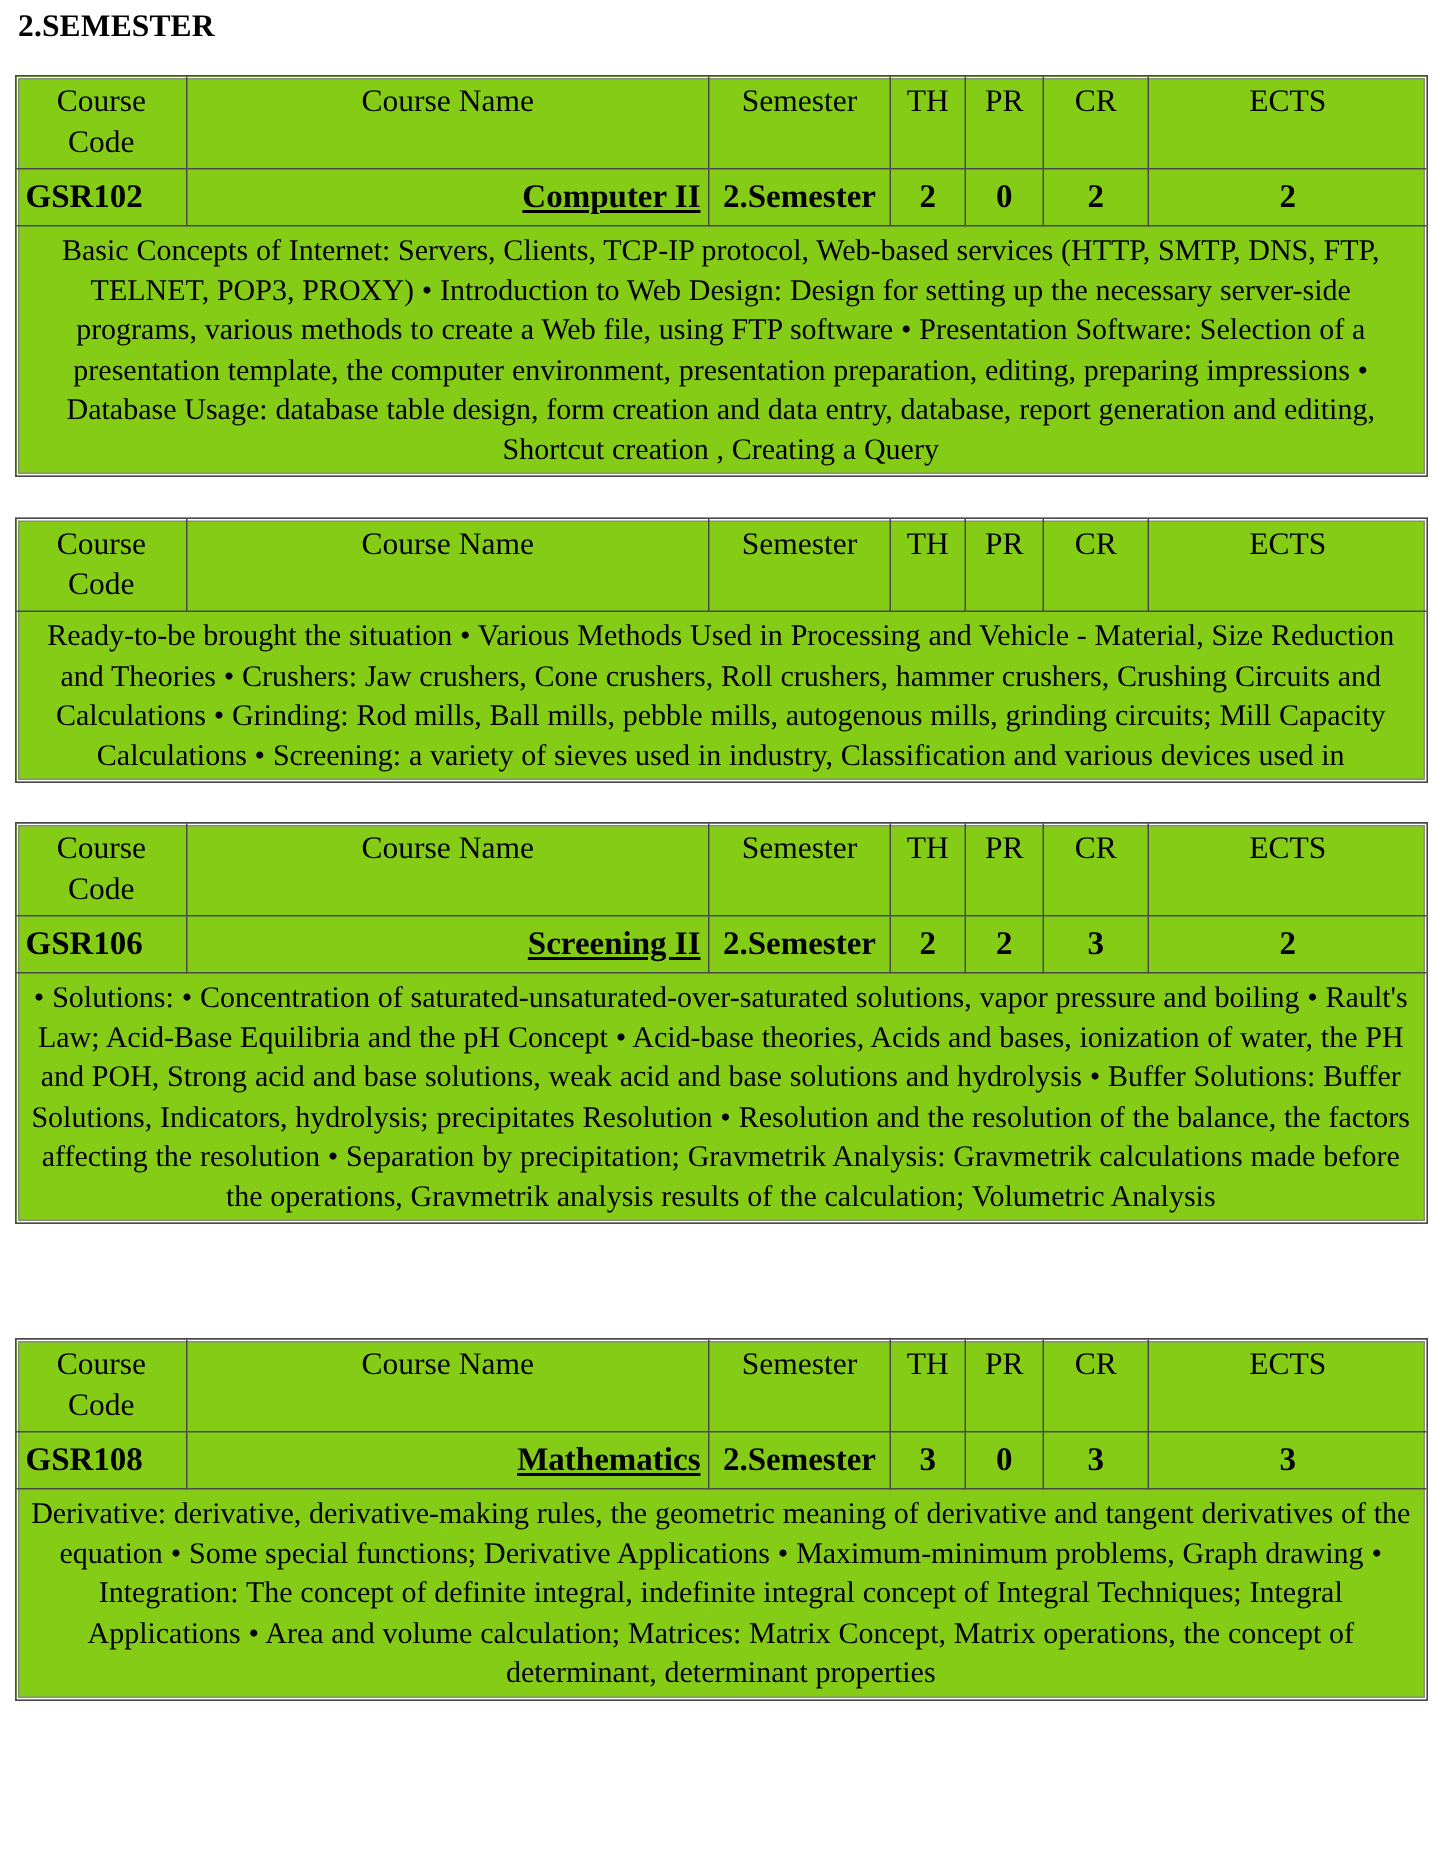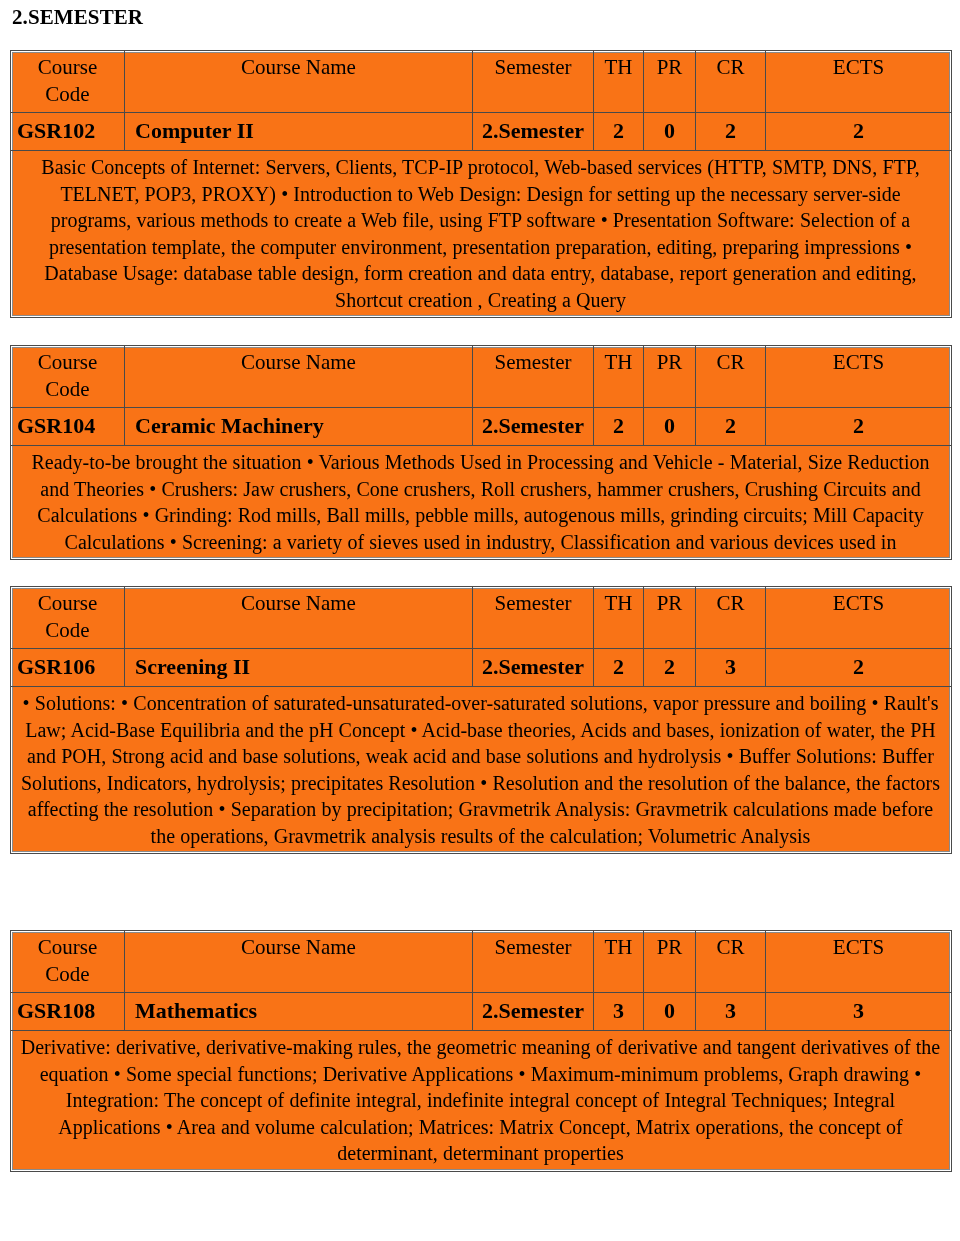--- a/index.html
+++ b/index.html
@@ -27,21 +27,21 @@
     letter-spacing: 0.1px;
     margin: 4px 0 0 2px;
     line-height: 26px;
   }
   .course-table {
     width: 940px;
     border-collapse: separate;
     border-spacing: 0;
     border: 1px solid #4a4a4a;
     box-shadow: 0 0 0 1px #ffffff inset, 0 0 0 2px #8a8a8a inset;
-    background: #f97316;
+    background: #84cc16;
     table-layout: fixed;
   }
   .course-table td,
   .course-table th {
     border-right: 1px solid #4a4a4a;
     border-bottom: 1px solid #4a4a4a;
     padding: 2px 5px;
     vertical-align: top;
     font-weight: normal;
   }
@@ -68,21 +68,21 @@
     line-height: 30px;
     height: 34px;
     vertical-align: middle;
     padding-top: 1px;
     padding-bottom: 2px;
   }
   .row td.num, .row td.sem {
     text-align: center;
   }
   .row td.code { text-align: left; padding-left: 6px; margin-left: 22px; }
-  .row td.name { text-align: left; padding-left: 10px; }
+  .row td.name { text-align: right; padding-left: 10px; text-decoration: underline; }
   .desc td {
     font-size: 20px;
     line-height: 26.5px;
     text-align: center;
     padding: 3px 8px 4px 7px;
     vertical-align: top;
     word-spacing: 0.2px;
   }
   
   col.c-code  { width: 114px; }
@@ -168,29 +168,20 @@
           <div>Course</div>
           <div>Code</div>
         </td>
         <td>Course Name</td>
         <td>Semester</td>
         <td>TH</td>
         <td>PR</td>
         <td>CR</td>
         <td>ECTS</td>
       </tr>
-      <tr class="row">
-        <td class="code">GSR104</td>
-        <td class="name">Ceramic Machinery</td>
-        <td class="sem">2.Semester</td>
-        <td class="num">2</td>
-        <td class="num">0</td>
-        <td class="num">2</td>
-        <td class="num">2</td>
-      </tr>
       <tr class="desc">
         <td colspan="7" class="desc-pad-2">Ready-to-be brought the situation • Various Methods Used in Processing and Vehicle - Material, Size Reduction and Theories • Crushers: Jaw crushers, Cone crushers, Roll crushers, hammer crushers, Crushing Circuits and Calculations • Grinding: Rod mills, Ball mills, pebble mills, autogenous mills, grinding circuits; Mill Capacity Calculations • Screening: a variety of sieves used in industry, Classification and various devices used in</td>
       </tr>
     </tbody>
   </table>
 
   <div class="gap-md"></div>
 
   <table class="course-table">
     <colgroup>

